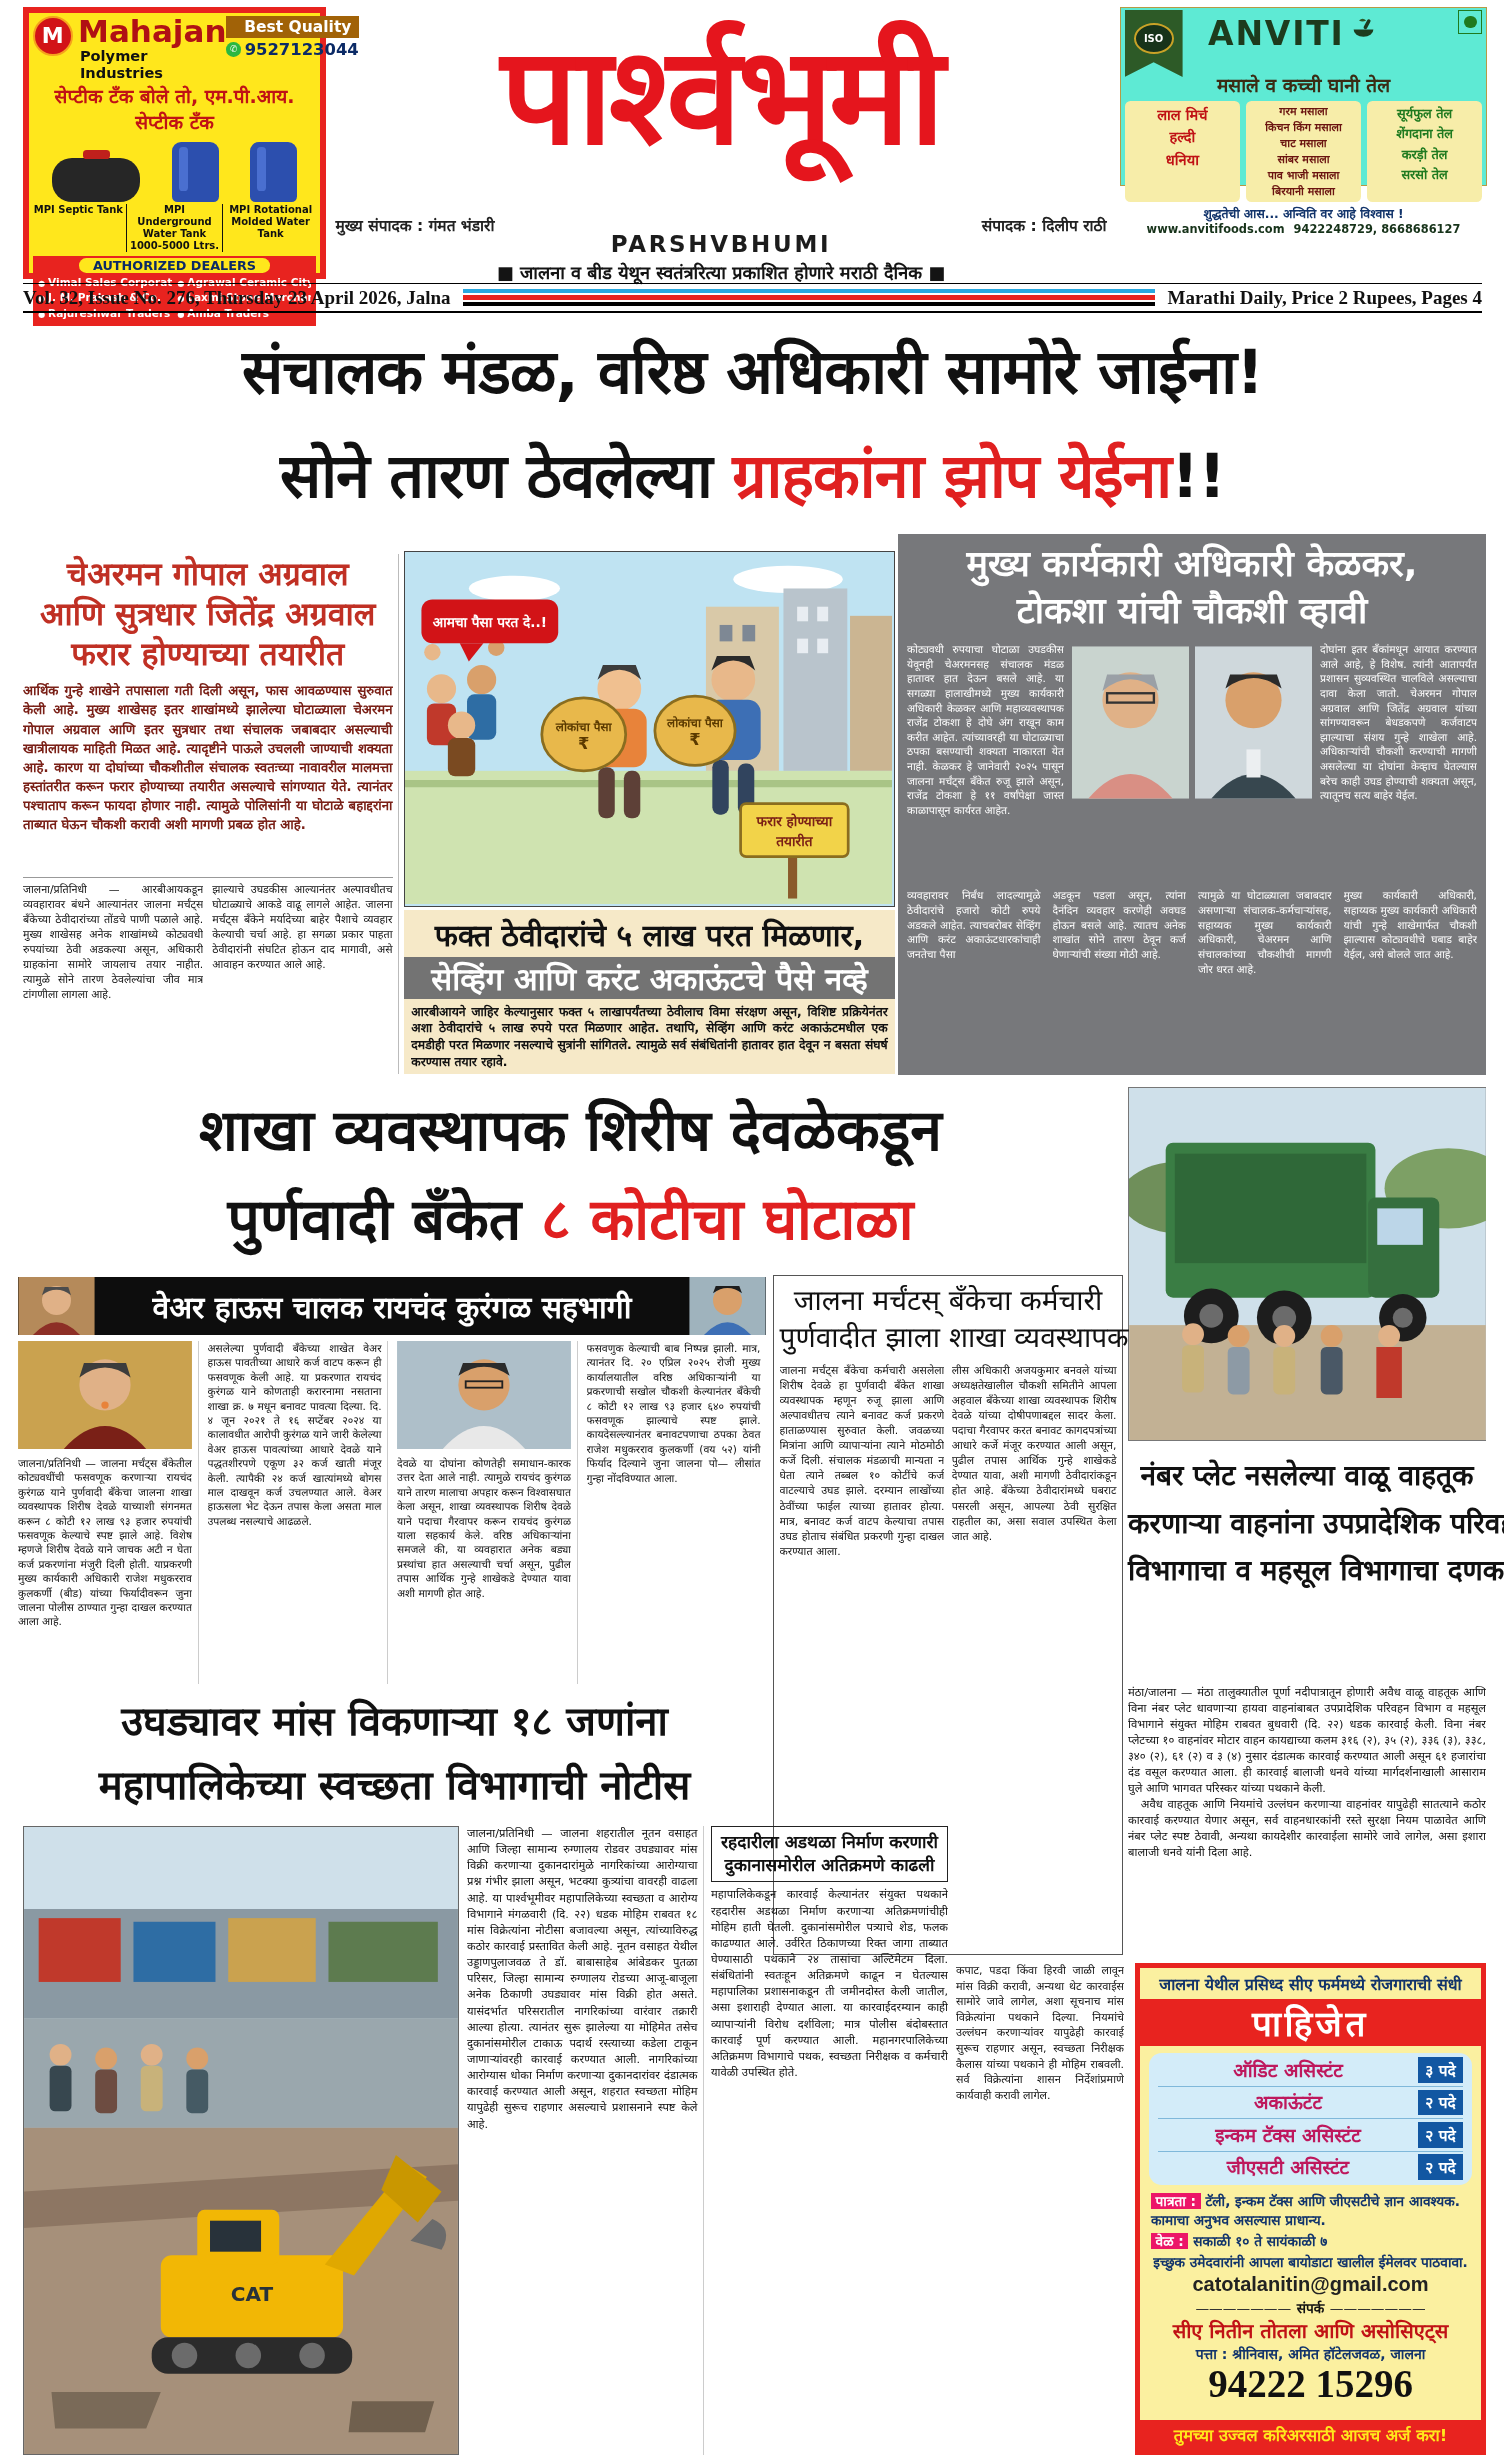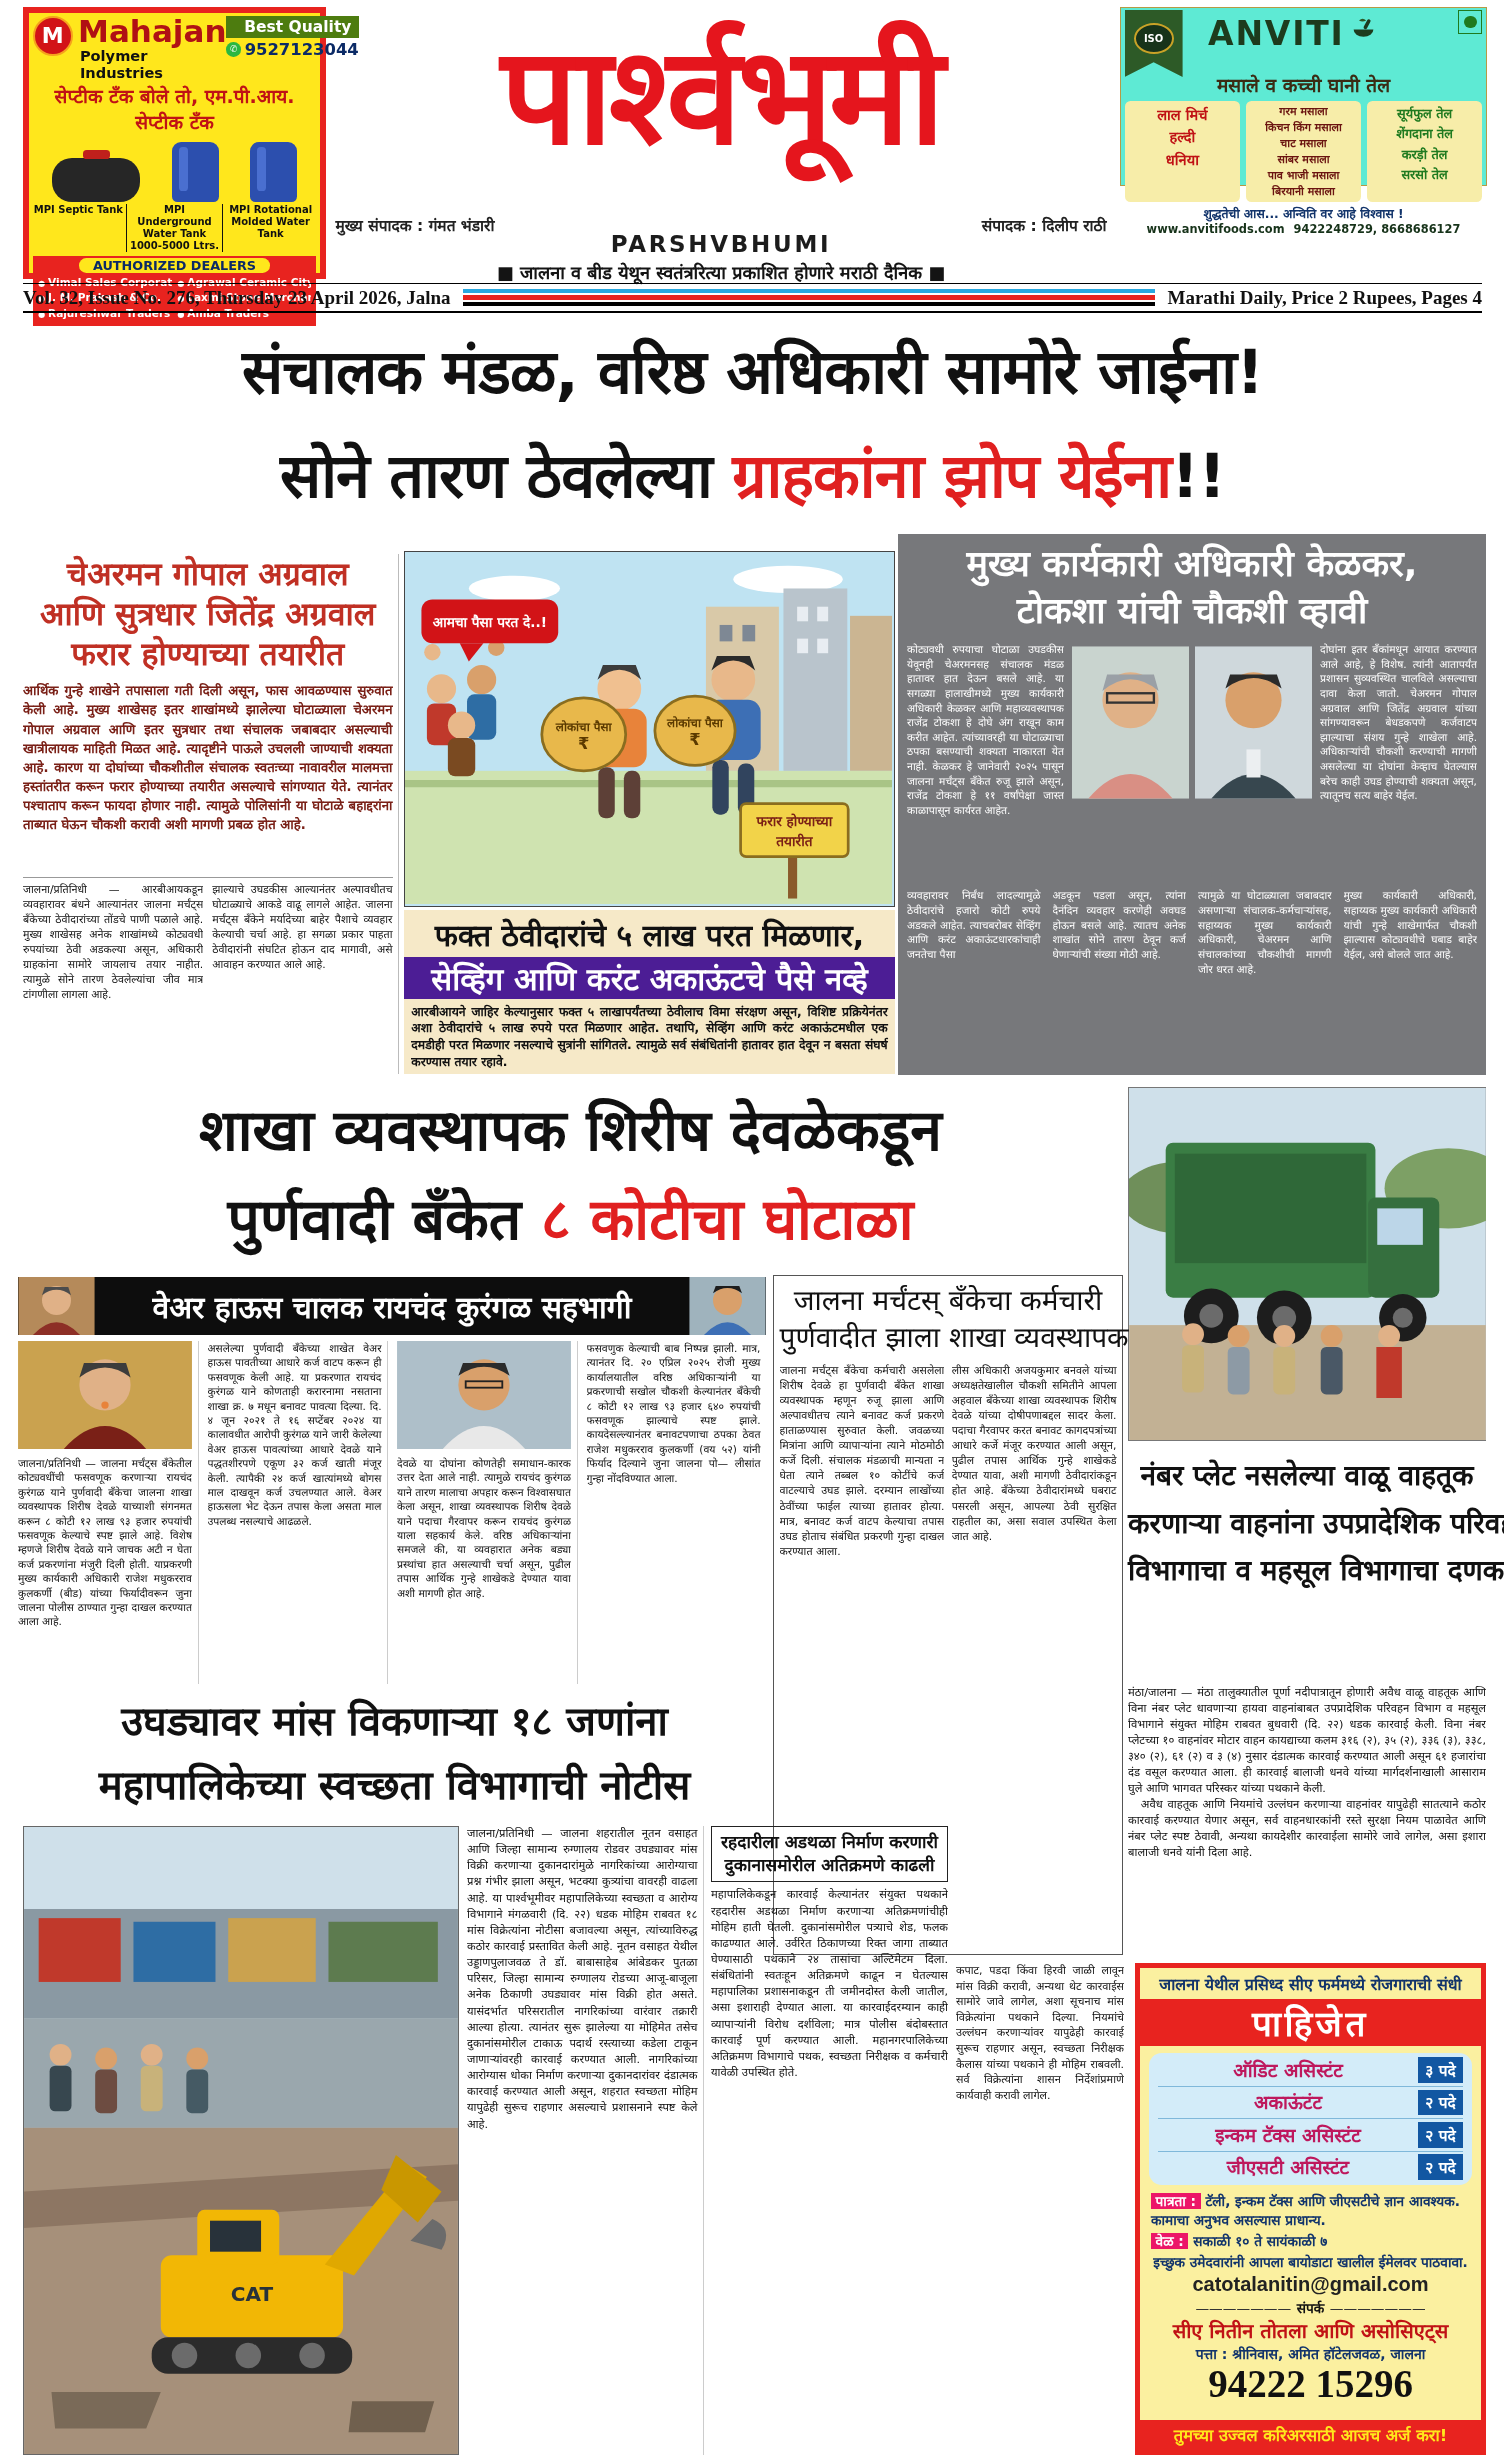--- a/index.html
+++ b/index.html
@@ -11,21 +11,21 @@
   .ctr { text-align:center; }
 
   
   #ad-mahajan { left:23px; top:7.3px; width:303px; height:272px; background:#ffe71c; border:6.4px solid #e8231f; }
   .mj-top { display:flex; padding:2.7px 3.6px 0 3.6px; }
   .mj-logo { width:40px; height:40px; border-radius:50%; background:#d21317; border:2.7px solid #f6a21c;
              color:#fff; font-weight:bold; font-size:22px; line-height:35px; text-align:center; flex:0 0 auto; }
   .mj-brand { font-size:31px; font-weight:bold; color:#b01114; line-height:1; padding-left:5.5px; }
   .mj-sub { font-size:14.6px; font-weight:bold; color:#111; padding-left:7.3px; }
   .mj-right { margin-left:auto; text-align:right; }
-  .mj-quality { background:#4d7c0f; color:#fff; font-weight:bold; font-size:15.5px; padding:1.8px 7.3px; }
+  .mj-quality { background:#a16207; color:#fff; font-weight:bold; font-size:15.5px; padding:1.8px 7.3px; }
   .mj-phone { font-weight:bold; font-size:16.4px; color:#0b2a66; margin-top:2.7px; display:flex; align-items:center; gap:3.6px; justify-content:flex-end;}
   .wa-dot { width:14.6px; height:14.6px; border-radius:50%; background:#2bb741; color:#fff; font-size:9px; line-height:14.6px; text-align:center; display:inline-block;}
   .mj-tag { color:#c01215; font-weight:bold; font-size:19px; text-align:center; margin-top:1.8px; }
   .mj-tanks { display:flex; justify-content:space-around; align-items:flex-end; height:67px; padding:0 7.3px; }
   .tank-h { width:88px; height:44px; background:#262626; border-radius:20px; position:relative; }
   .tank-h:before { content:""; position:absolute; left:31px; top:-7.3px; width:27px; height:9px; background:#c0201c; border-radius:3.6px;}
   .tank-v { width:47px; height:60px; background:#2c4fae; border-radius:9px 9px 5.5px 5.5px; position:relative;}
   .tank-v:before { content:""; position:absolute; left:7.3px; top:5.5px; width:9px; height:44px; background:#4a6fd0; border-radius:3.6px;}
   .mj-products { display:flex; text-align:center; font-size:10px; font-weight:bold; color:#111; padding:1.8px 1.8px; }
   .mj-products div { flex:1; border-right:1.8px solid #111; padding:0 1.8px; line-height:1.2;}
@@ -84,21 +84,21 @@
   .s1-lede { color:#7a2017; font-weight:bold; font-size:13.2px; line-height:1.45; margin-top:7.3px; height:190px; }
   .s1-cols { display:flex; gap:9px; margin-top:5.5px; border-top:0.9px solid #999; padding-top:5.5px; height:190px;}
   .s1-cols div { flex:1; font-size:10.8px; line-height:1.38; }
 
   
   #cartoon { left:404px; top:551px; width:491px; height:356px; border:1.8px solid #444; background:#bfe3f2;}
 
   
   #band { left:404px; top:910px; width:491px; height:164px; background:#f6e9c8; }
   .band-l1 { font-size:30px; font-weight:bold; text-align:center; padding-top:3.6px; white-space:nowrap;}
-  .band-l2 { background:#4c1d95; color:#fff; font-size:31px; font-weight:bold; text-align:center; margin:2.7px 0; white-space:nowrap;}
+  .band-l2 { background:#737373; color:#fff; font-size:31px; font-weight:bold; text-align:center; margin:2.7px 0; white-space:nowrap;}
   .band-body { font-size:12.3px; font-weight:bold; padding:1.8px 7.3px; line-height:1.35; }
 
   
   #gray-box { left:898px; top:534px; width:588px; height:541px; background:#77787b; color:#fff; padding:7.3px 9px; }
   .gb-head div { font-size:36px; font-weight:bold; text-align:center; line-height:1.3; white-space:nowrap;}
   .gb-mid { display:flex; gap:7.3px; margin-top:7.3px; height:239px; }
   .gb-col { font-size:10.6px; line-height:1.38; }
   .gb-col.l { width:157px; } .gb-col.r { width:157px; }
   .gb-photos { flex:1; display:flex; gap:5.5px; align-items:flex-start; justify-content:center; padding-top:3.6px;}
   .gb-photos svg { width:117px; height:153px; }

